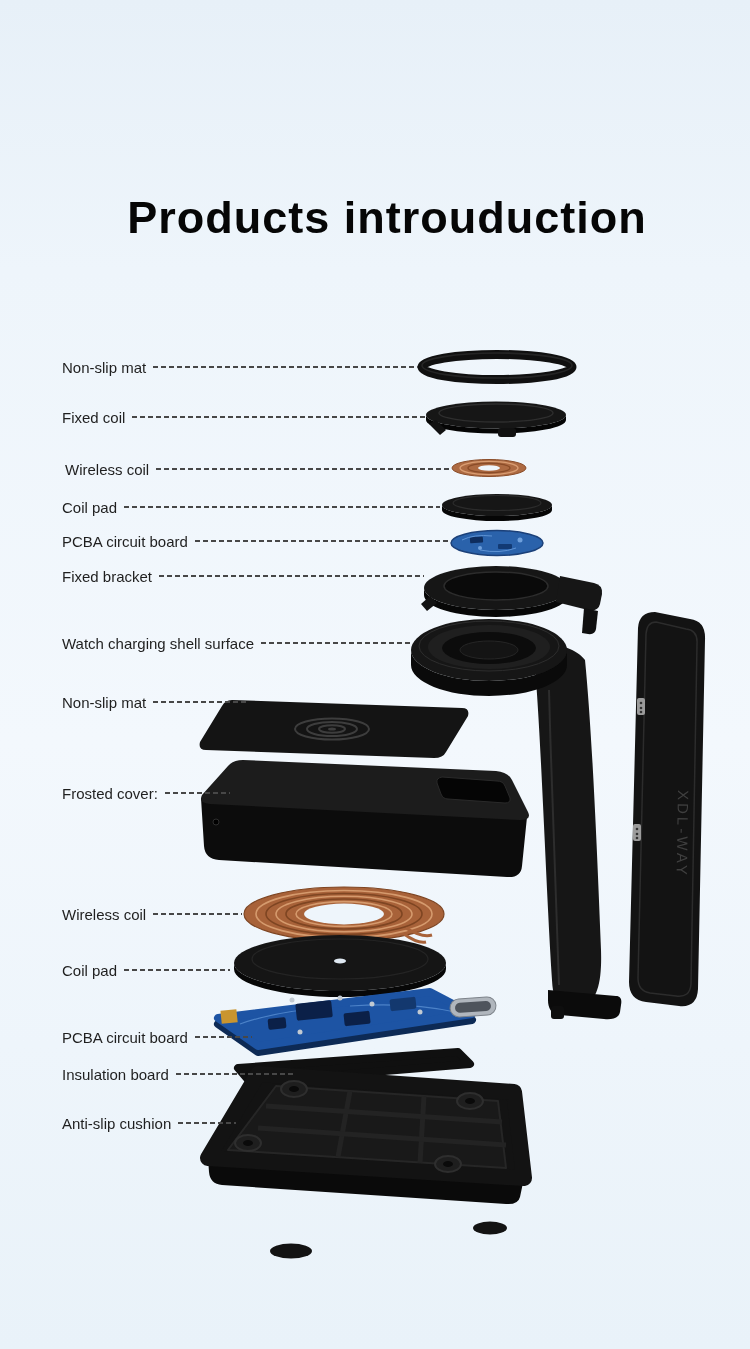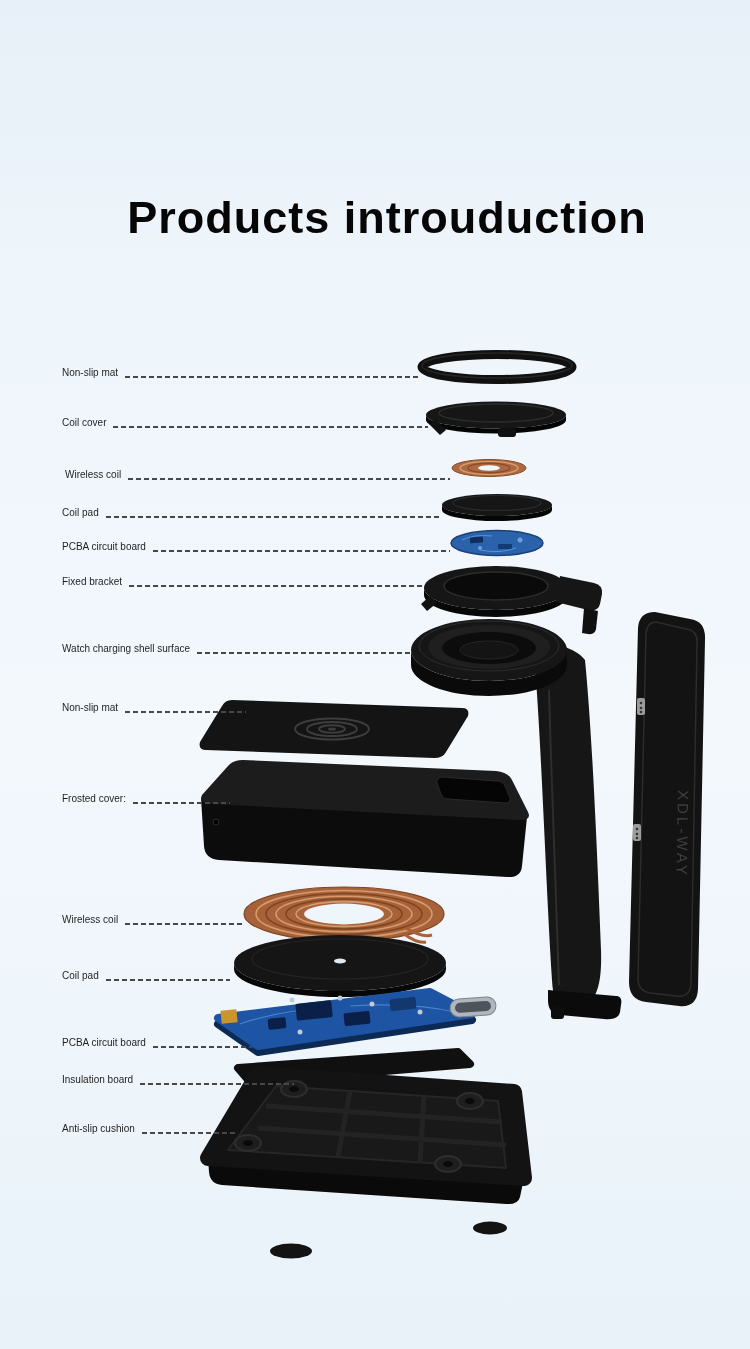--- a/index.html
+++ b/index.html
@@ -7,22 +7,22 @@
     position:relative;width:750px;height:1349px;overflow:hidden;
     background:linear-gradient(180deg,#e7f0f8 0%,#eef5fb 20%,#f3f8fd 55%,#e9f2f9 100%);
     font-family:"Liberation Sans",sans-serif;
   }
   .title{
     position:absolute;top:180px;left:0;width:100%;margin:12px;
     text-align:center;font-size:45px;font-weight:bold;color:#060606;letter-spacing:1px;
   }
   .diagram-svg{position:absolute;left:0;top:0;}
   .callout{
-    position:absolute;display:flex;align-items:flex-end;height:22px;
-    font-size:10px;color:#1f1f1f;
+    position:absolute;display:flex;align-items:center;height:22px;
+    font-size:15px;color:#1f1f1f;
   }
   .callout-text{white-space:nowrap;margin-right:7px;}
   .leader{
     flex:1;height:2px;
     background-image:repeating-linear-gradient(90deg,#474747 0 5px,transparent 5px 8px);
   }
 </style>
 </head>
 <body>
 
@@ -192,21 +192,21 @@
 
     <ellipse cx="490" cy="1228" rx="17" ry="6.5" fill="#131313"></ellipse>
     <ellipse cx="291" cy="1251" rx="21" ry="7.5" fill="#131313"></ellipse>
   </svg>
 
   <div class="callout" style="left:62px;top:356px;width:356px">
     <span class="callout-text">Non-slip mat</span>
     <span class="leader"></span>
   </div>
   <div class="callout" style="left:62px;top:406px;width:366px">
-    <span class="callout-text">Coil cover</span>
+    <span class="callout-text">Fixed coil</span>
     <span class="leader"></span>
   </div>
   <div class="callout" style="left:65px;top:458px;width:385px">
     <span class="callout-text">Wireless coil</span>
     <span class="leader"></span>
   </div>
   <div class="callout" style="left:62px;top:496px;width:378px">
     <span class="callout-text">Coil pad</span>
     <span class="leader"></span>
   </div>

